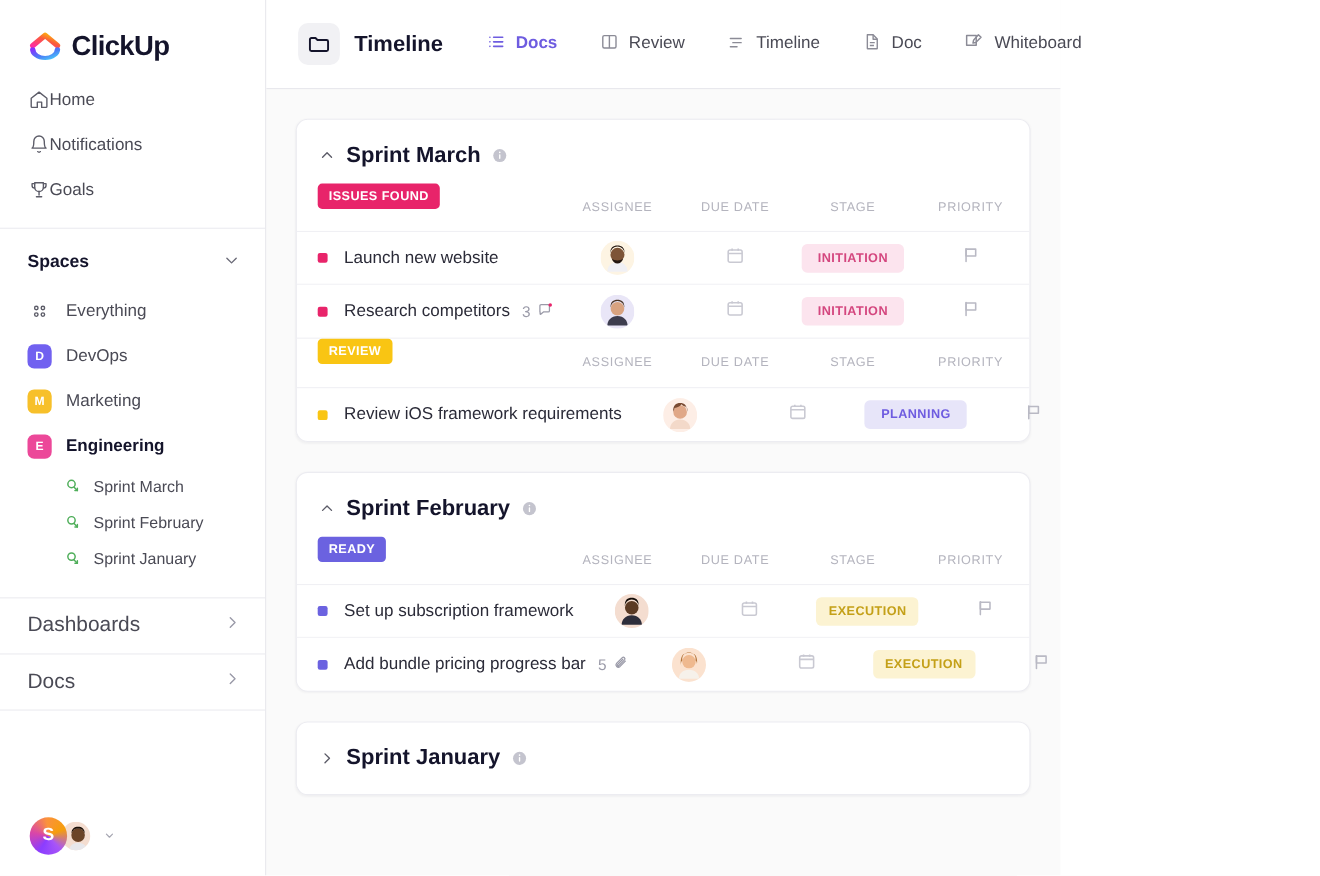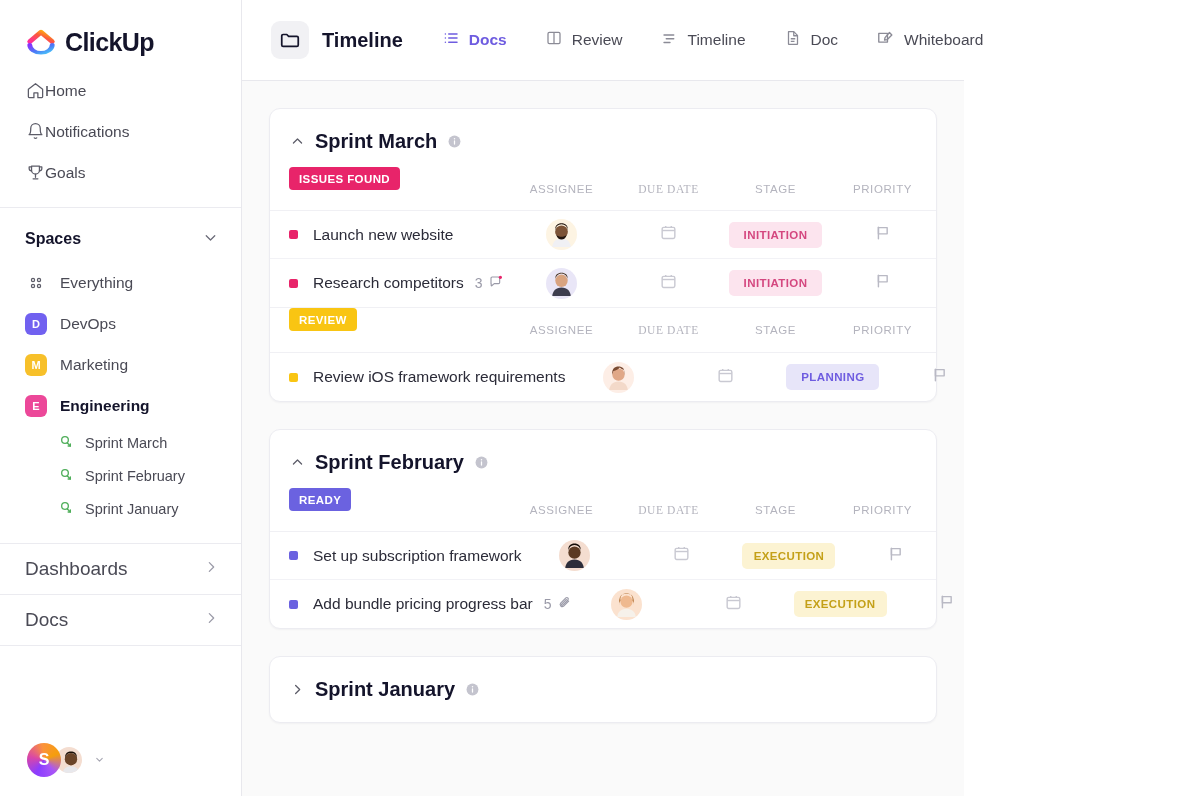--- a/index.html
+++ b/index.html
@@ -143,21 +143,21 @@
     padding: 0 10px; border-radius: 4px;
     color: #fff; font-size: 11.5px; font-weight: bold;
     letter-spacing: 0.4px;
   }
   .col-head-wrap { margin-left: auto; display: flex; align-items: center; }
   .col-head {
     font-size: 11.5px; color: #b4b4be; letter-spacing: 0.6px;
     text-align: center; font-weight: normal;
   }
   .c-assignee { width: 107px; }
-  .c-due      { width: 107px; font-family: Liberation Serif, serif; }
+  .c-due      { width: 107px; }
   .c-stage    { width: 107px; }
   .c-priority { width: 107px; }
 
   .task-row {
     display: flex; align-items: center;
     height: 48px; padding-left: 19px;
     border-bottom: 1px solid #f2f2f6;
     cursor: pointer;
   }
   .task-row.last { border-bottom: none; }

